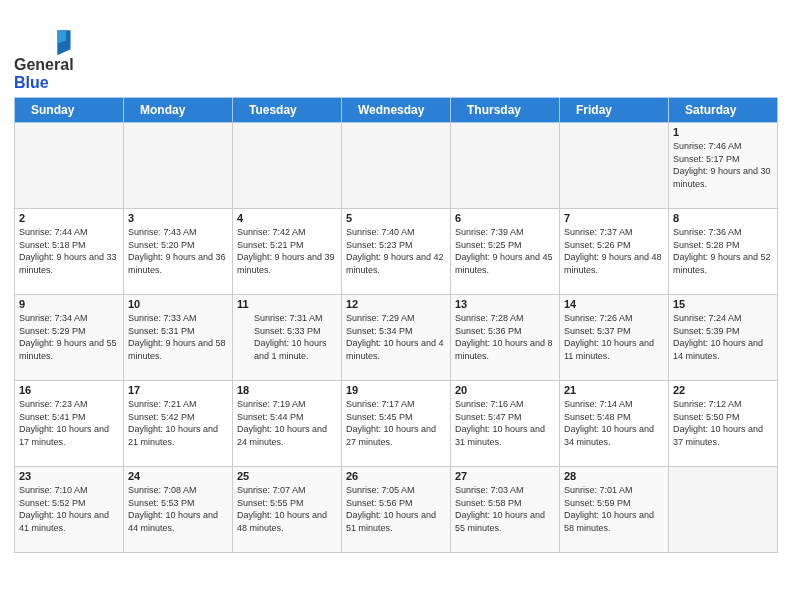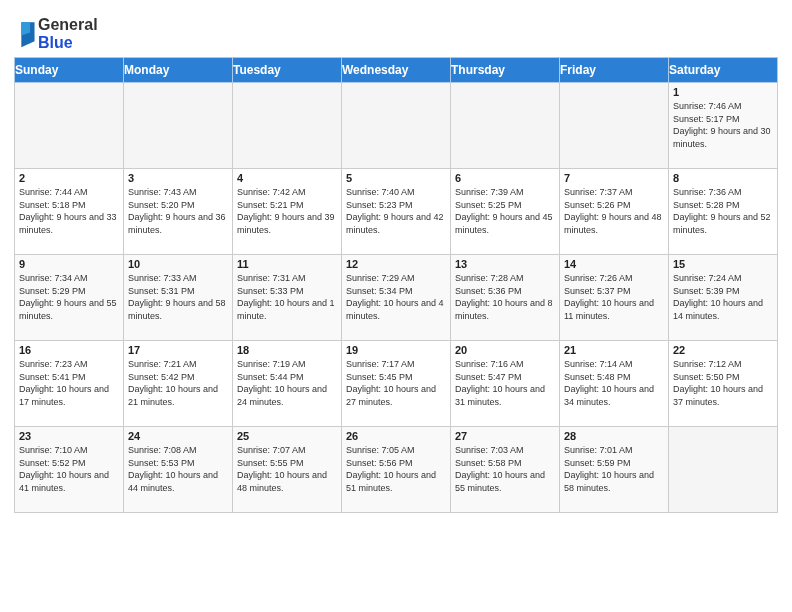--- a/index.html
+++ b/index.html
@@ -16,22 +16,23 @@
       padding: 12px 14px 8px 14px;
     }
     .header-row {
       display: flex;
       justify-content: space-between;
       align-items: flex-start;
       margin-bottom: 6px;
     }
     .logo {
       display: flex;
-      align-items: center;
-      margin-top: 4px;
+      align-items: flex-end;
+      margin-top: 16px;
+      flex-direction: column;
     }
     .logo-text {
       display: flex;
       flex-direction: column;
       line-height: 1.1;
     }
     .logo-general {
       font-size: 16px;
       font-weight: bold;
       color: #333;
@@ -63,21 +64,21 @@
     .calendar {
       width: 100%;
       border-collapse: collapse;
       table-layout: fixed;
     }
     .calendar thead th {
       background: #2b7fd4;
       color: #fff;
       font-size: 12px;
       font-weight: bold;
-      padding: 5px 0;
+      padding: 5px 16px;
       text-align: left;
       border: 1px solid #aac8e8;
     }
     .calendar tbody td {
       vertical-align: top;
       border: 1px solid #ccc;
       padding: 3px 4px;
       font-size: 9.5px;
       color: #333;
       height: 86px;
@@ -202,21 +203,21 @@
 Daylight: 9 hours and 55 minutes.</div>
           </td>
           <td>
             <span class="day-number">10</span>
             <div class="day-info" style="white-space: pre-line;">Sunrise: 7:33 AM
 Sunset: 5:31 PM
 Daylight: 9 hours and 58 minutes.</div>
           </td>
           <td>
             <span class="day-number">11</span>
-            <div class="day-info" style="white-space: pre-line;">Sunrise: 7:31 AM
+            <div class="day-info" style="white-space: pre-line; margin-left: 17px;">Sunrise: 7:31 AM
 Sunset: 5:33 PM
 Daylight: 10 hours and 1 minute.</div>
           </td>
           <td>
             <span class="day-number">12</span>
             <div class="day-info" style="white-space: pre-line;">Sunrise: 7:29 AM
 Sunset: 5:34 PM
 Daylight: 10 hours and 4 minutes.</div>
           </td>
           <td>

